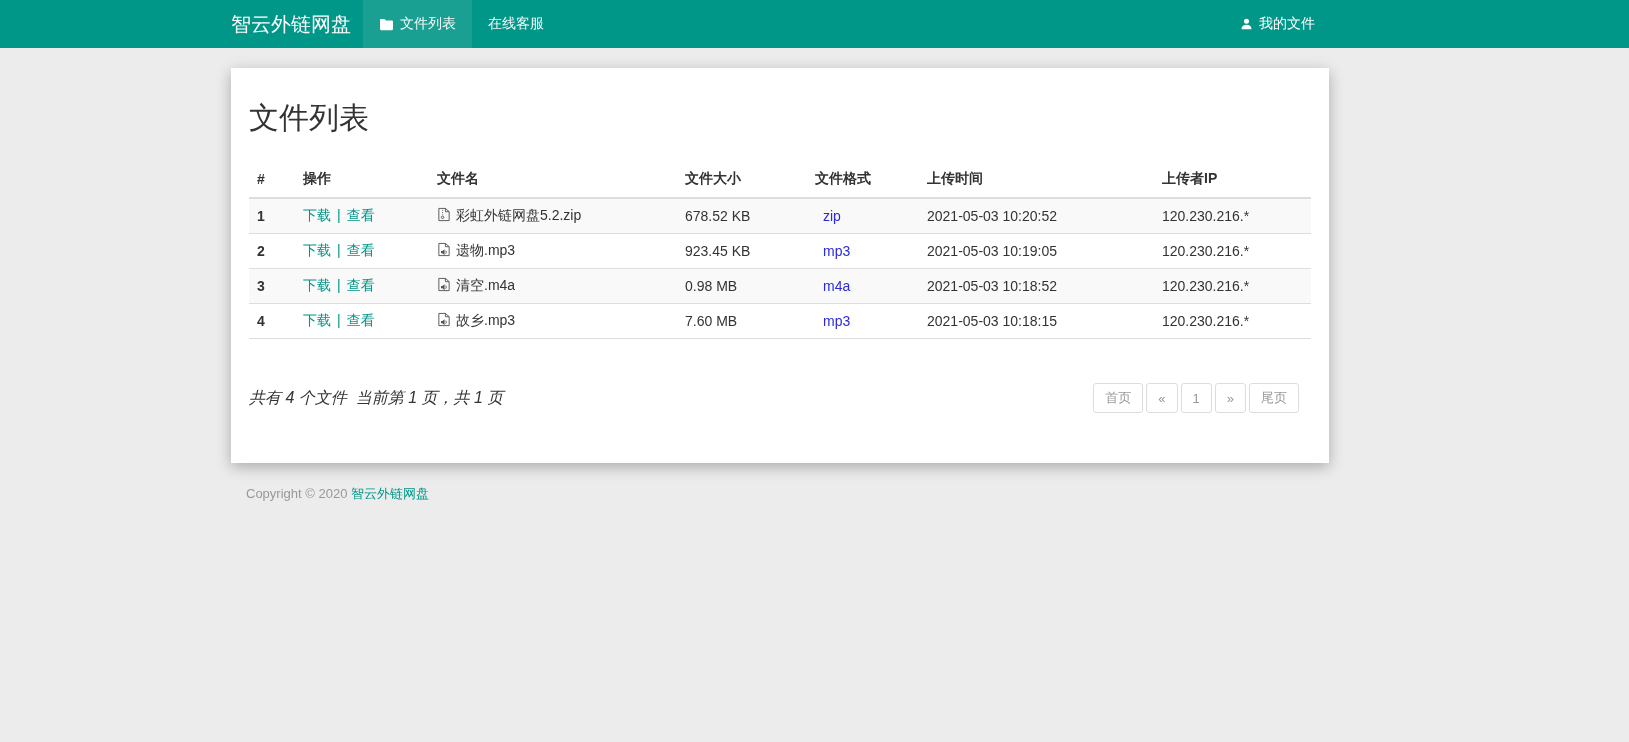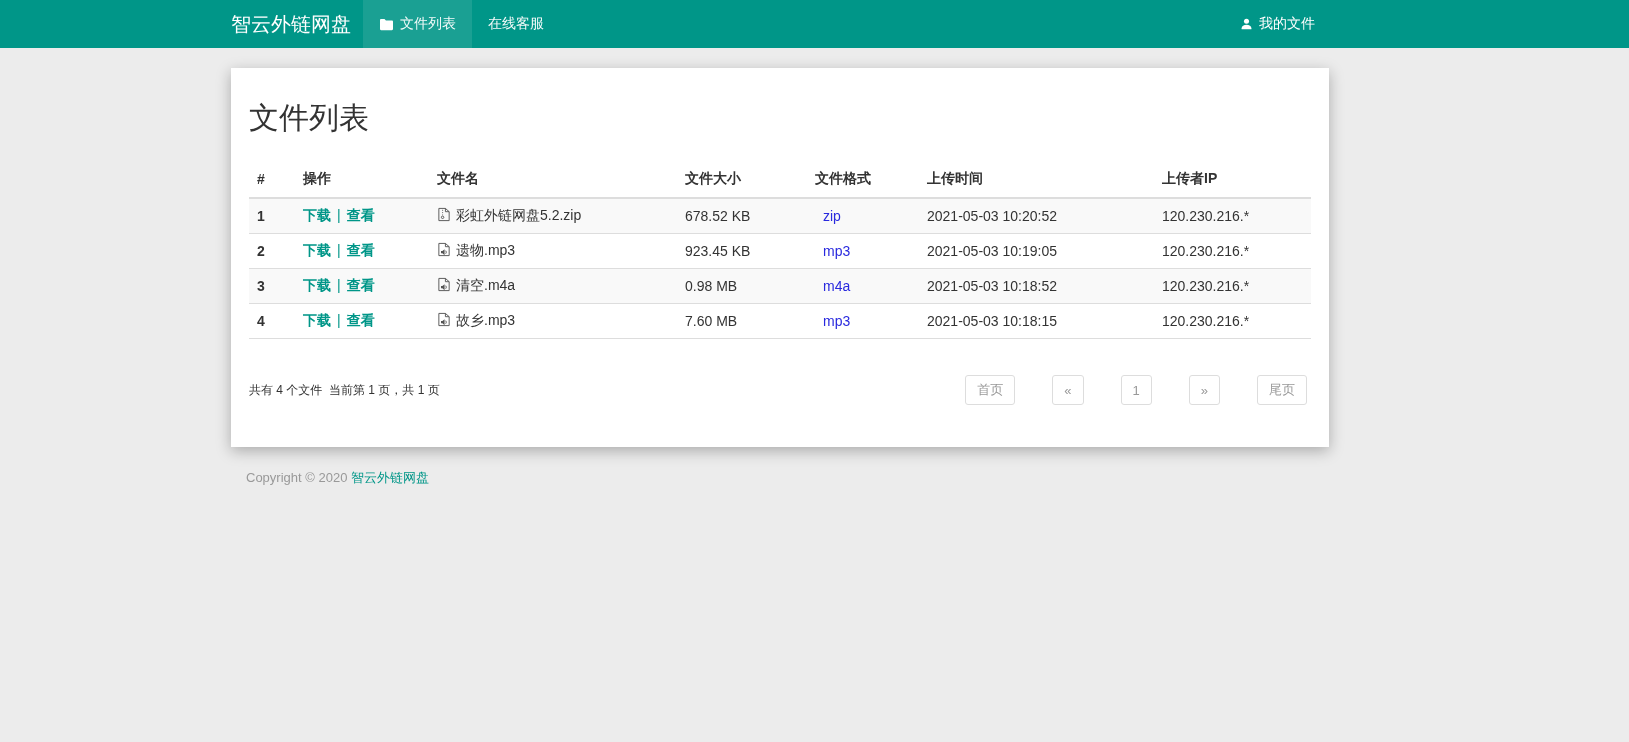--- a/index.html
+++ b/index.html
@@ -47,29 +47,29 @@
     padding:9px 8px;border-bottom:2px solid var(--border);
   }
   .file-table tbody td,.file-table tbody th{
     text-align:left;padding:8px;border-top:1px solid var(--border);
     color:var(--text);font-weight:normal;vertical-align:middle;
     overflow:hidden;white-space:nowrap;text-overflow:ellipsis;
   }
   .file-table tbody{border-bottom:1px solid var(--border);}
   .file-table tbody tr:nth-child(odd){background:var(--stripe-bg);}
   .file-table .c-index{font-weight:bold;}
-  a.action-link{color:var(--link-teal);text-decoration:none;cursor:pointer;font-weight:bold;}
+  a.action-link{color:var(--link-teal);text-decoration:none;cursor:pointer;}
   .action-sep{color:var(--link-teal);margin:0 6px;}
   a.format-link{color:var(--link-blue);text-decoration:none;cursor:pointer;margin-left:8px;}
   .file-icon{display:inline-flex;vertical-align:-2px;margin-right:5px;}
 
   
   .card-footer-row{display:flex;justify-content:space-between;align-items:center;margin-top:32px;}
-  .summary{font-size:12px;color:var(--text);white-space:pre;}
-  .pagination{display:flex;list-style:none;margin:4px;padding:0;gap:34px;}
+  .summary{font-size:16px;color:var(--text);white-space:pre;font-style:italic;}
+  .pagination{display:flex;list-style:none;margin:12px;padding:0;}
   .page-btn{
     min-width:30px;height:30px;display:flex;align-items:center;justify-content:center;
     padding:0 11px;border:1px solid var(--border);background:#fff;color:var(--muted);
     font-size:13px;margin-left:3px;border-radius:3px;cursor:pointer;
   }
   .pagination li:first-child .page-btn{margin-left:0;}
 
   
   .footer{margin-top:22px;padding-left:15px;font-size:13px;color:var(--muted);}
   .footer a{color:var(--link-teal);text-decoration:none;cursor:pointer;}

